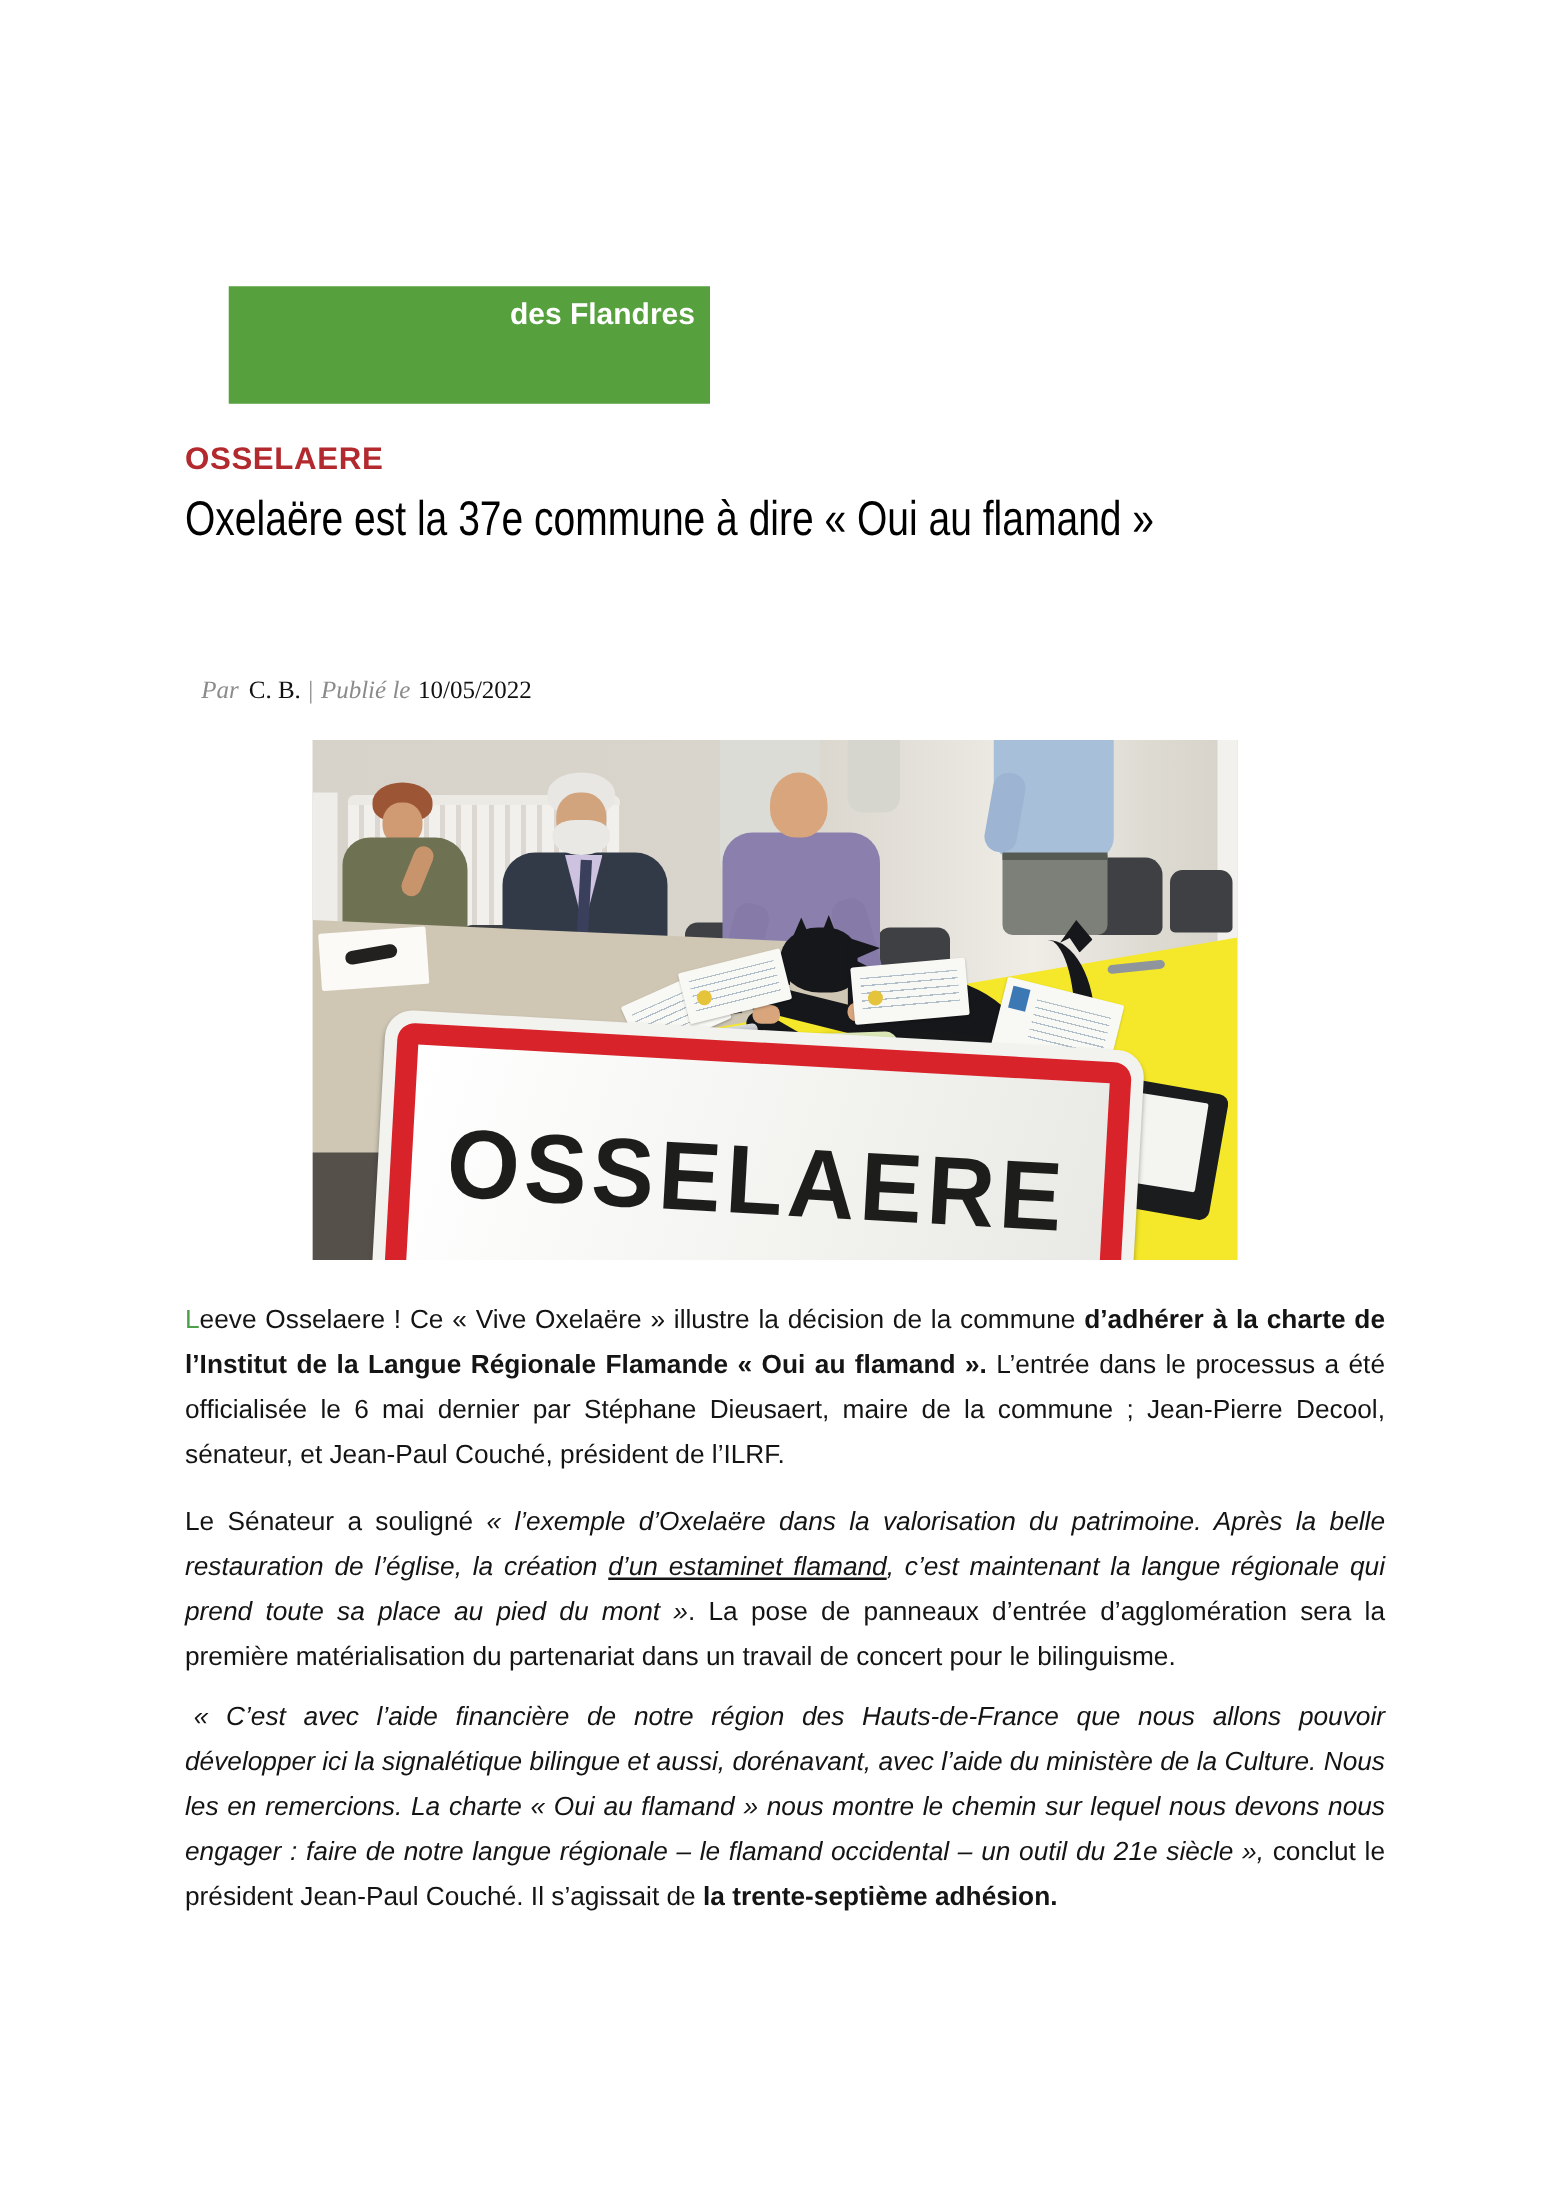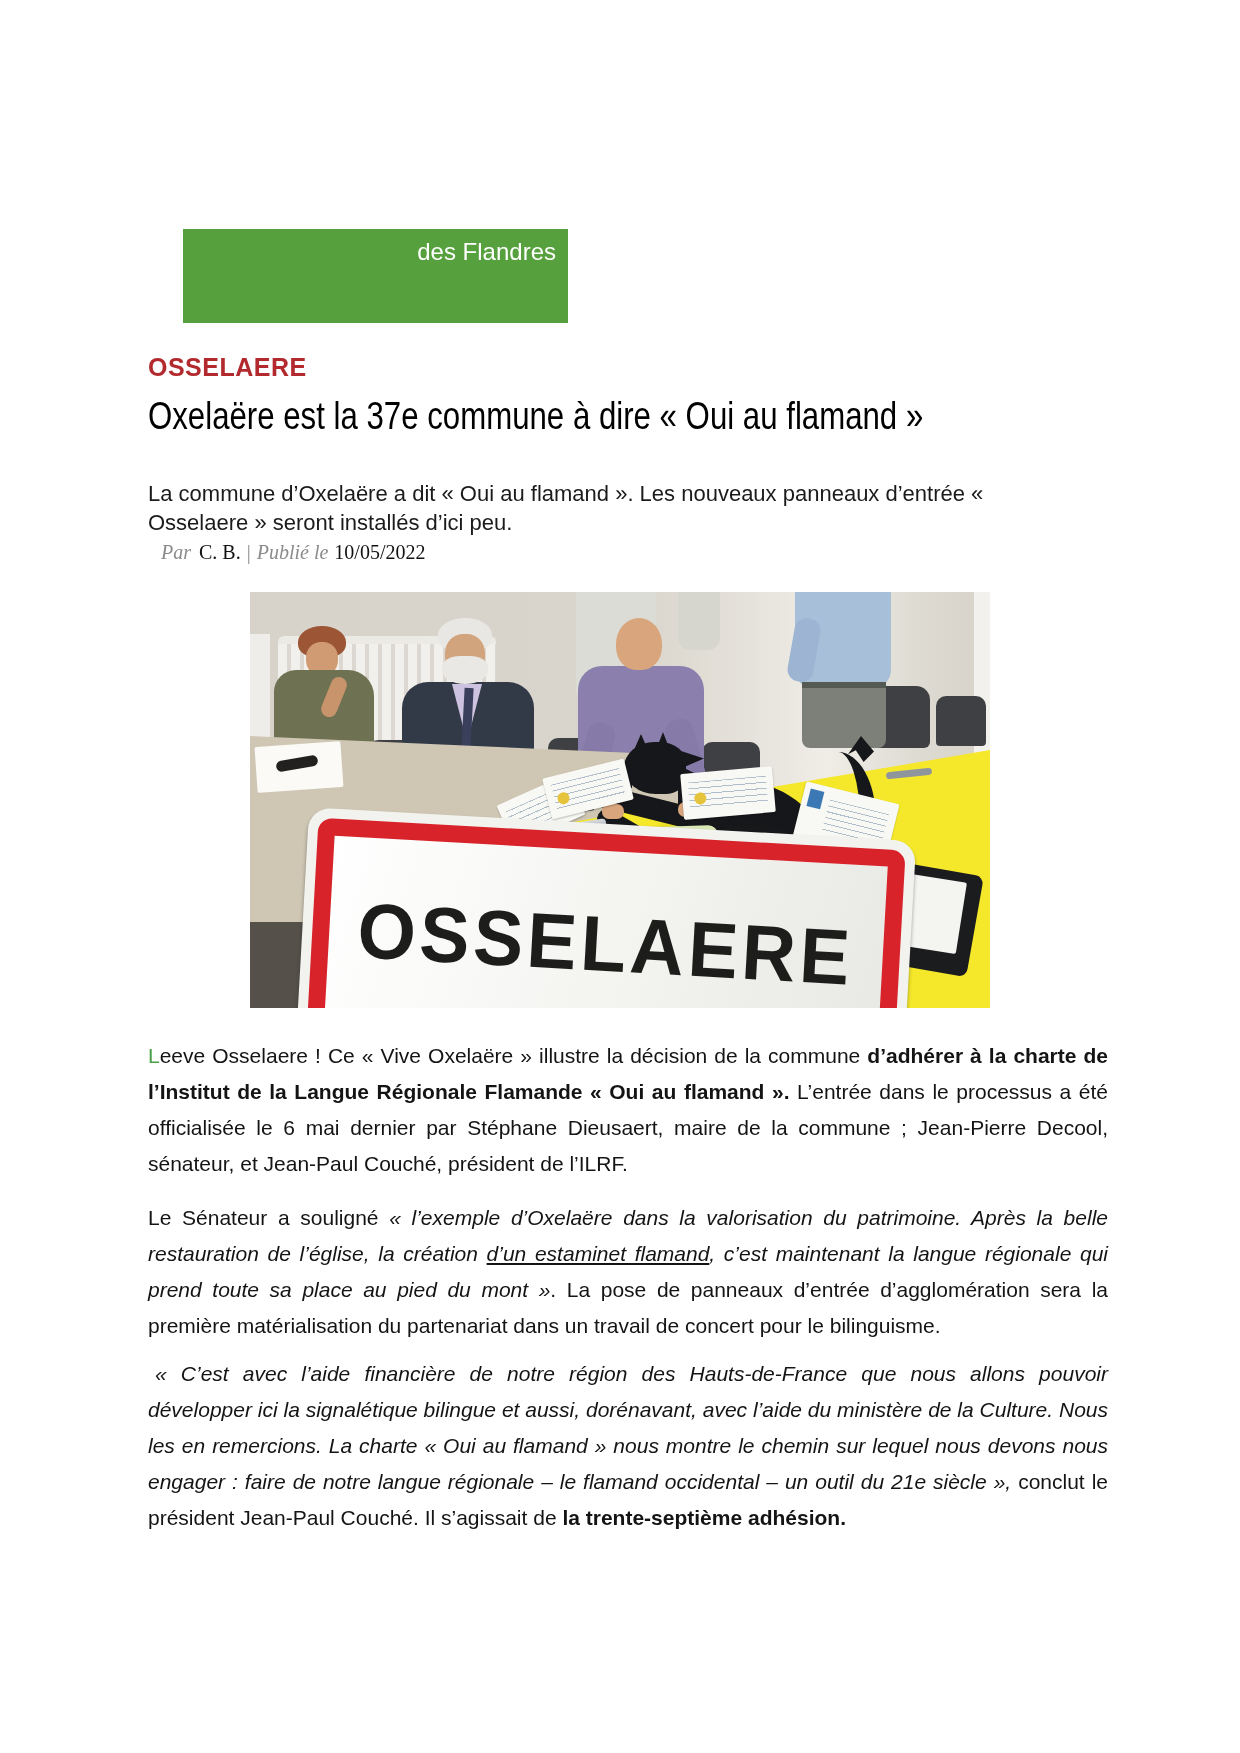--- a/index.html
+++ b/index.html
@@ -2,21 +2,21 @@
 <html><head>
 <meta charset="utf-8">
 <style>
   * { margin:0; padding:0; box-sizing:border-box; }
   html,body { background:#ffffff; }
   body { font-family:"Liberation Sans", sans-serif; }
   .page { position:relative; width:1240px; height:1753px; background:#fff; margin:0 auto; overflow:hidden; }
 
   
   .logo { position:absolute; left:183px; top:229px; width:385px; height:94px; background:#56a13e; }
-  .logo-edition { position:absolute; top:9px; right:12px; color:#fff; font-size:24px; font-weight:400; letter-spacing:0; }
+  .logo-edition { position:absolute; top:9px; right:12px; color:#fff; font-size:24px; font-weight:700; letter-spacing:0; }
   .logo-brand { position:absolute; left:16px; bottom:6px; color:#fff; white-space:nowrap; line-height:1; }
   .logo-l { font-size:33px; font-weight:700; letter-spacing:-1px; }
   .logo-main { font-size:58px; font-weight:700; letter-spacing:-2.5px; }
 
   
   .category { position:absolute; left:148px; top:353px; font-size:25px; font-weight:700; color:#b22a2e; letter-spacing:.5px; }
   .headline { position:absolute; left:148px; top:394px; font-size:39px; font-weight:400; color:#000;
               white-space:nowrap; transform:scaleX(.8); transform-origin:0 50%; letter-spacing:0; }
   .standfirst { position:absolute; left:148px; top:479px; width:940px; font-size:22px; line-height:29px; color:#1b1b1b; }
   .byline { position:absolute; left:148px; top:541px; font-family:"Liberation Serif", serif; font-size:20px; color:#111;margin-left:13px; }
@@ -156,21 +156,20 @@
 <body>
 
 <div class="page">
 
   <div class="logo">
     <div class="logo-edition">des Flandres</div>
   </div>
 
   <div class="category">OSSELAERE</div>
   <h1 class="headline">Oxelaëre est la 37e commune à dire « Oui au flamand »</h1>
-  <p class="standfirst">La commune d’Oxelaëre a dit « Oui au flamand ». Les nouveaux panneaux d’entrée « Osselaere » seront installés d’ici peu.</p>
 
   <div class="byline">
     <i class="muted">Par</i><span class="author">C. B.</span><span class="muted sep">|</span><i class="muted">Publié le</i><span class="date">10/05/2022</span>
   </div>
 
   <figure class="photo">
     <div class="radiator"></div>
     <div class="radiator-side"></div>
     <div class="door-frame"></div>
 

